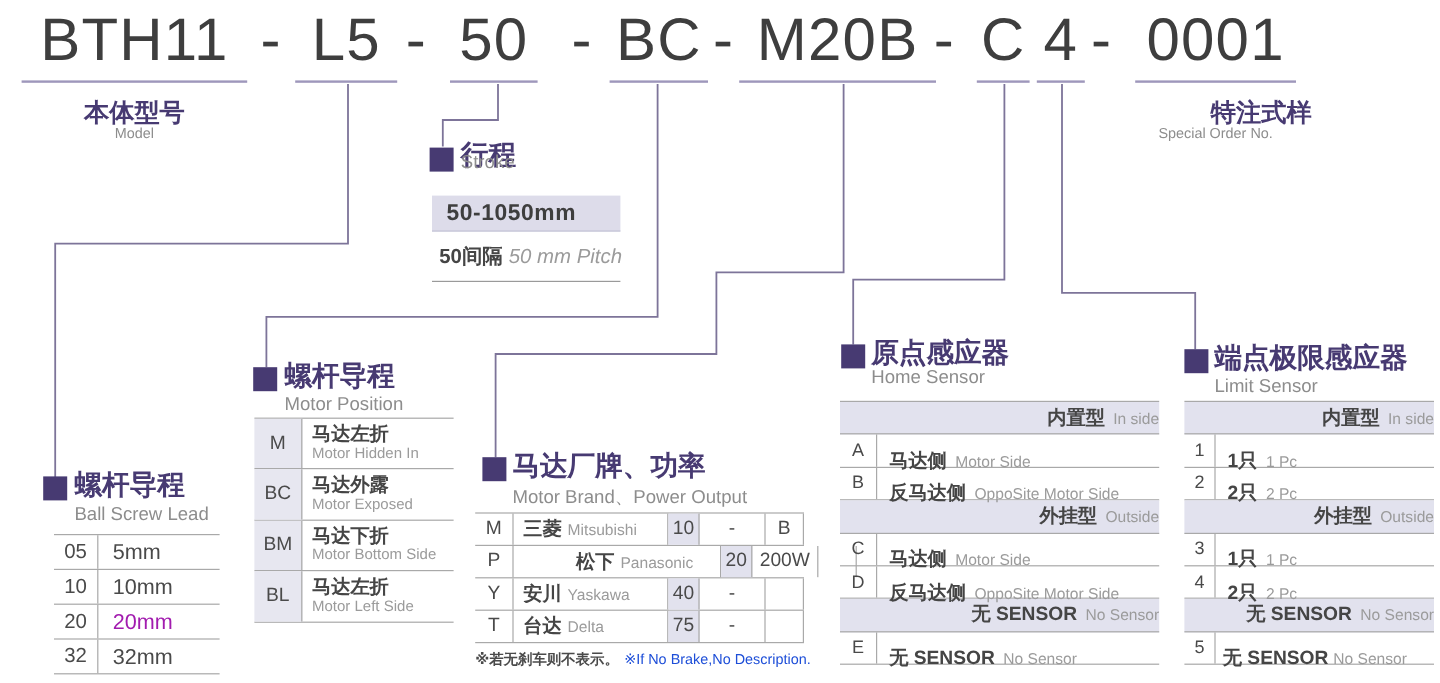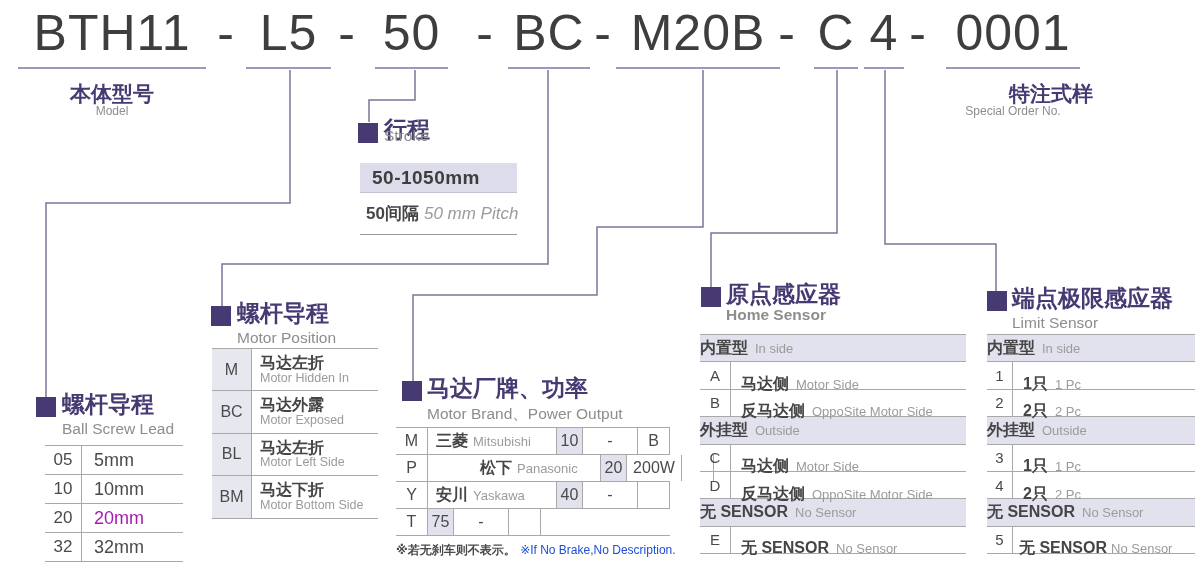--- a/index.html
+++ b/index.html
@@ -39,21 +39,21 @@
   
   .mp-code { background:#e7e7f0; font-size:16px; }
   .mp-desc { padding-left:8px; line-height:1.05; }
   .mp-desc .zh-t { font-size:16px; display:block; }
   .mp-desc .en-t { font-size:12.5px; display:block; }
 
   
   .mb-cell { display:flex; align-items:center; justify-content:center; height:100%; border-right:1px solid #a9a9a9; flex:none; }
 
   
-  .grp { justify-content:flex-start; background:#e2e2ee; }
+  .grp { justify-content:flex-end; background:#e2e2ee; }
   .grp .zh-t { font-size:16px; }
   .grp .en-t { font-size:13px; margin-left:7px; }
   .sens-desc { display:flex; align-items:baseline; padding-left:10px; }
   .sens-desc .zh-t { font-size:16px; }
   .sens-desc .en-t { font-size:13px; margin-left:7px;margin-top:21px; }
 </style>
 </head>
 <body>
 
 <div id="stage">
@@ -144,31 +144,31 @@
       </div>
     </div>
     <div class="trow" style="height:42.4px;">
       <div class="code mp-code" style="width:40px;">BC</div>
       <div class="mp-desc">
         <span class="zh-t">马达外露</span>
         <span class="en-t">Motor Exposed</span>
       </div>
     </div>
     <div class="trow" style="height:42.4px;">
+      <div class="code mp-code" style="width:40px;">BM</div>
+      <div class="mp-desc">
+        <span class="zh-t">马达下折</span>
+        <span class="en-t">Motor Bottom Side</span>
+      </div>
+    </div>
+    <div class="trow" style="height:42.4px;">
       <div class="code mp-code" style="width:40px;">BL</div>
       <div class="mp-desc">
         <span class="zh-t">马达左折</span>
         <span class="en-t">Motor Left Side</span>
-      </div>
-    </div>
-    <div class="trow" style="height:42.4px;">
-      <div class="code mp-code" style="width:40px;">BM</div>
-      <div class="mp-desc">
-        <span class="zh-t">马达下折</span>
-        <span class="en-t">Motor Bottom Side</span>
       </div>
     </div>
   </div>
 
   <div class="bullet" style="left:402px;top:381px;"></div>
   <div class="sec-zh" style="left:427px;top:373px;">马达厂牌、功率</div>
   <div class="sec-en" style="left:427px;top:404px;">Motor Brand、Power Output</div>
   <div class="tbl" style="left:396px;top:427px;width:274px;">
     <div class="trow" style="height:27px;">
       <div class="mb-cell" style="width:32px;font-size:16px;color:#4a4a4a;">M</div>
@@ -195,33 +195,37 @@
       <div class="mb-cell" style="width:129px;justify-content:flex-start;padding-left:8px;">
         <span class="zh-t" style="font-size:16px;">安川</span>
         <span class="en-t" style="font-size:13px;margin-left:5px;">Yaskawa</span>
       </div>
       <div class="mb-cell" style="width:26px;background:#e2e2ee;font-size:16px;color:#4a4a4a;">40</div>
       <div class="mb-cell" style="width:55px;font-size:16px;color:#4a4a4a;">-</div>
       <div class="mb-cell" style="width:32px;font-size:16px;color:#4a4a4a;"></div>
     </div>
     <div class="trow" style="height:27px;">
       <div class="mb-cell" style="width:32px;font-size:16px;color:#4a4a4a;">T</div>
+      <div class="mb-cell" style="width:129px;justify-content:flex-start;padding-left:8px;">
+        <span class="zh-t" style="font-size:16px;">台达</span>
+        <span class="en-t" style="font-size:13px;margin-left:5px;">Delta</span>
+      </div>
       <div class="mb-cell" style="width:26px;background:#e2e2ee;font-size:16px;color:#4a4a4a;">75</div>
       <div class="mb-cell" style="width:55px;font-size:16px;color:#4a4a4a;">-</div>
       <div class="mb-cell" style="width:32px;font-size:16px;color:#4a4a4a;"></div>
     </div>
   </div>
   <div style="position:absolute;left:396px;top:540px;white-space:nowrap;">
     <span style="font-size:12px;color:#4a4a4a;font-weight:700;">※若无刹车则不表示。</span>
     <span style="font-size:12px;color:#1d4ed8;">※If No Brake,No Description.</span>
   </div>
 
   <div class="bullet" style="left:701px;top:287px;"></div>
   <div class="sec-zh" style="left:726px;top:279px;">原点感应器</div>
-  <div class="sec-en" style="left:726px;top:306px;font-weight:bold;">Home Sensor</div>
+  <div class="sec-en" style="left:726px;top:306px;">Home Sensor</div>
   <div class="tbl" style="left:700px;top:334px;width:266px;">
     <div class="trow grp" style="height:27.4px;">
       <span class="zh-t">内置型</span>
       <span class="en-t">In side</span>
     </div>
     <div class="trow" style="height:27.4px;">
       <div class="code" style="width:31px;font-size:15px;">A</div>
       <div class="sens-desc">
         <span class="zh-t">马达侧</span>
         <span class="en-t">Motor Side</span>

